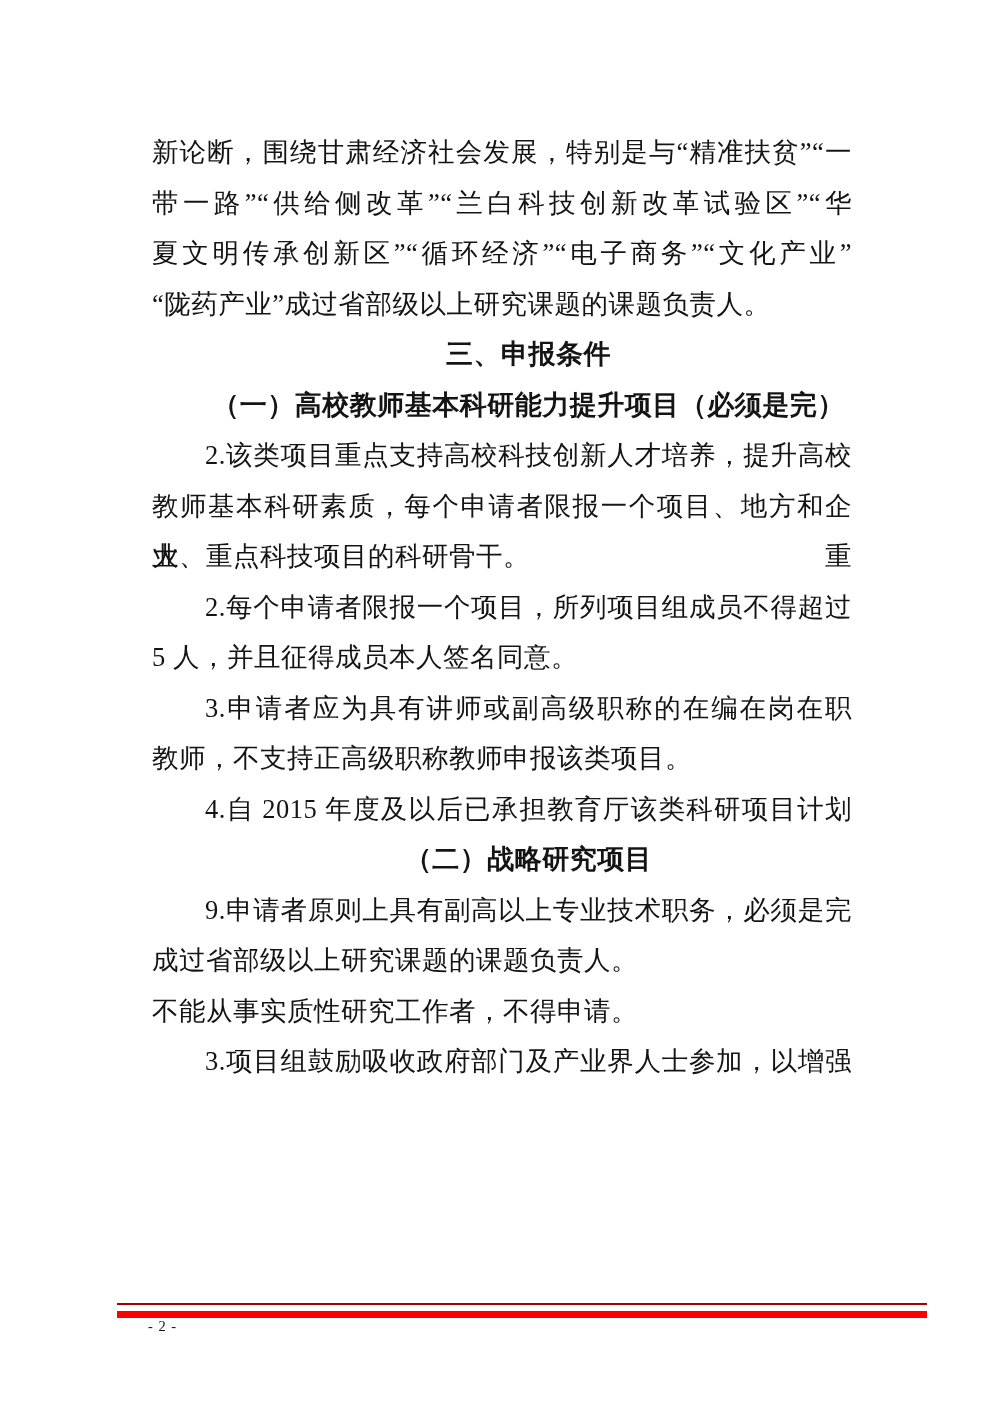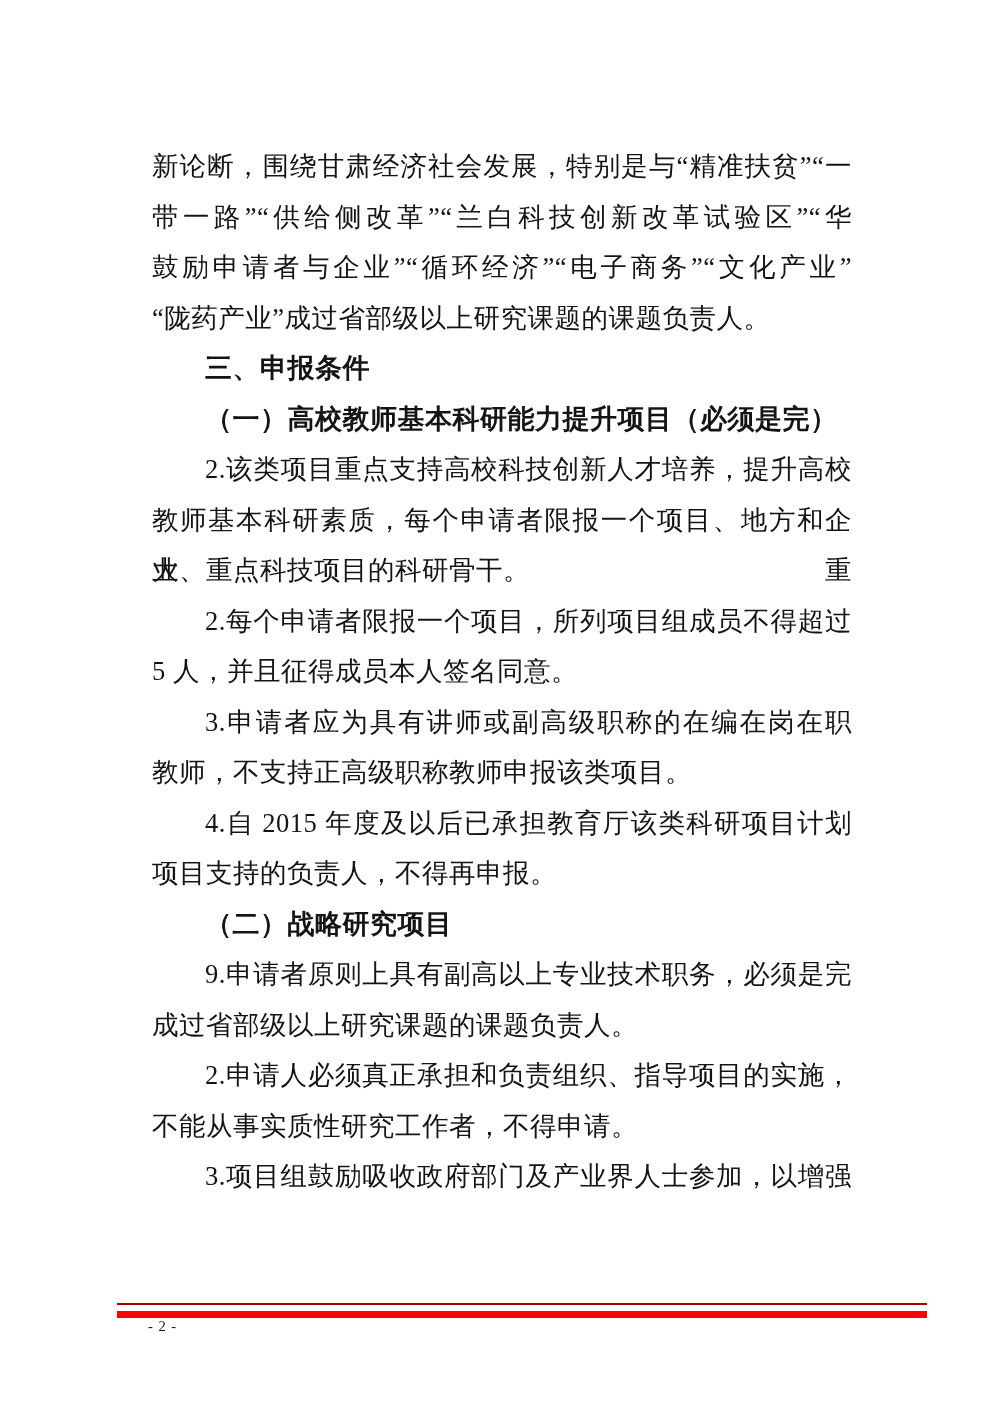--- a/index.html
+++ b/index.html
@@ -8,32 +8,32 @@
     width: 1000px;
     height: 1414px;
     background: #ffffff;
     overflow: hidden;
     color: #141414;
     font-family: "Liberation Serif", "DejaVu Serif", serif;
   }
   .content {
     position: absolute;
     left: 152px;
-    top: 141px;
+    top: 127px;
     width: 700px;
   }
   .line {
     height: 50.5px;
     line-height: 50.5px;
     font-size: 26.5px;
     letter-spacing: 0.5px;
     white-space: normal;
     overflow: visible;
   }
-  .line.indent { padding-left: 53px; }
+  .line.indent { padding-left: 53px; text-align: center; }
   .line.fill {
     text-align: justify;
     text-align-last: justify;
     text-justify: inter-character;
   }
   .line.heading {
     font-family: "Liberation Sans", "DejaVu Sans", sans-serif;
     font-weight: 700;
     font-size: 27px;
   }
@@ -63,36 +63,34 @@
     font-family: "Liberation Serif", "DejaVu Serif", serif;
   }
 </style>
 </head>
 <body>
 
 <div class="page">
   <div class="content">
       <div class="line fill">新论断，围绕甘肃经济社会发展，特别是与“精准扶贫”“一</div>
       <div class="line fill">带一路”“供给侧改革”“兰白科技创新改革试验区”“华</div>
-      <div class="line fill">鼓励申请者与企业”“循环经济”“电子商务”“文化产业”</div>
+      <div class="line fill">夏文明传承创新区”“循环经济”“电子商务”“文化产业”</div>
       <div class="line">“陇药产业”成过省部级以上研究课题的课题负责人。</div>
       <div class="line heading indent">三、申报条件</div>
       <div class="line heading indent">（一）高校教师基本科研能力提升项目（必须是完）</div>
       <div class="line indent fill">2.该类项目重点支持高校科技创新人才培养，提升高校</div>
       <div class="line fill">教师基本科研素质，每个申请者限报一个项目、地方和企业重</div>
       <div class="line">大、重点科技项目的科研骨干。</div>
       <div class="line indent fill">2.每个申请者限报一个项目，所列项目组成员不得超过</div>
       <div class="line">5 人，并且征得成员本人签名同意。</div>
       <div class="line indent fill">3.申请者应为具有讲师或副高级职称的在编在岗在职</div>
       <div class="line">教师，不支持正高级职称教师申报该类项目。</div>
       <div class="line indent fill">4.自 2015 年度及以后已承担教育厅该类科研项目计划</div>
-      <div class="line">项目支持的负责人，不得再申报。</div>
       <div class="line heading indent">（二）战略研究项目</div>
       <div class="line indent fill">9.申请者原则上具有副高以上专业技术职务，必须是完</div>
       <div class="line">成过省部级以上研究课题的课题负责人。</div>
-      <div class="line indent fill">2.申请人必须真正承担和负责组织、指导项目的实施，</div>
       <div class="line">不能从事实质性研究工作者，不得申请。</div>
       <div class="line indent fill">3.项目组鼓励吸收政府部门及产业界人士参加，以增强</div>
     </div>
   <div class="footer-rule-thin" style="background: rgb(164, 0, 0);"></div>
   <div class="footer-rule-thick" style="background: rgb(255, 0, 0);"></div>
   <div class="page-number">- 2 -</div>
 </div>
 
 </body></html>

